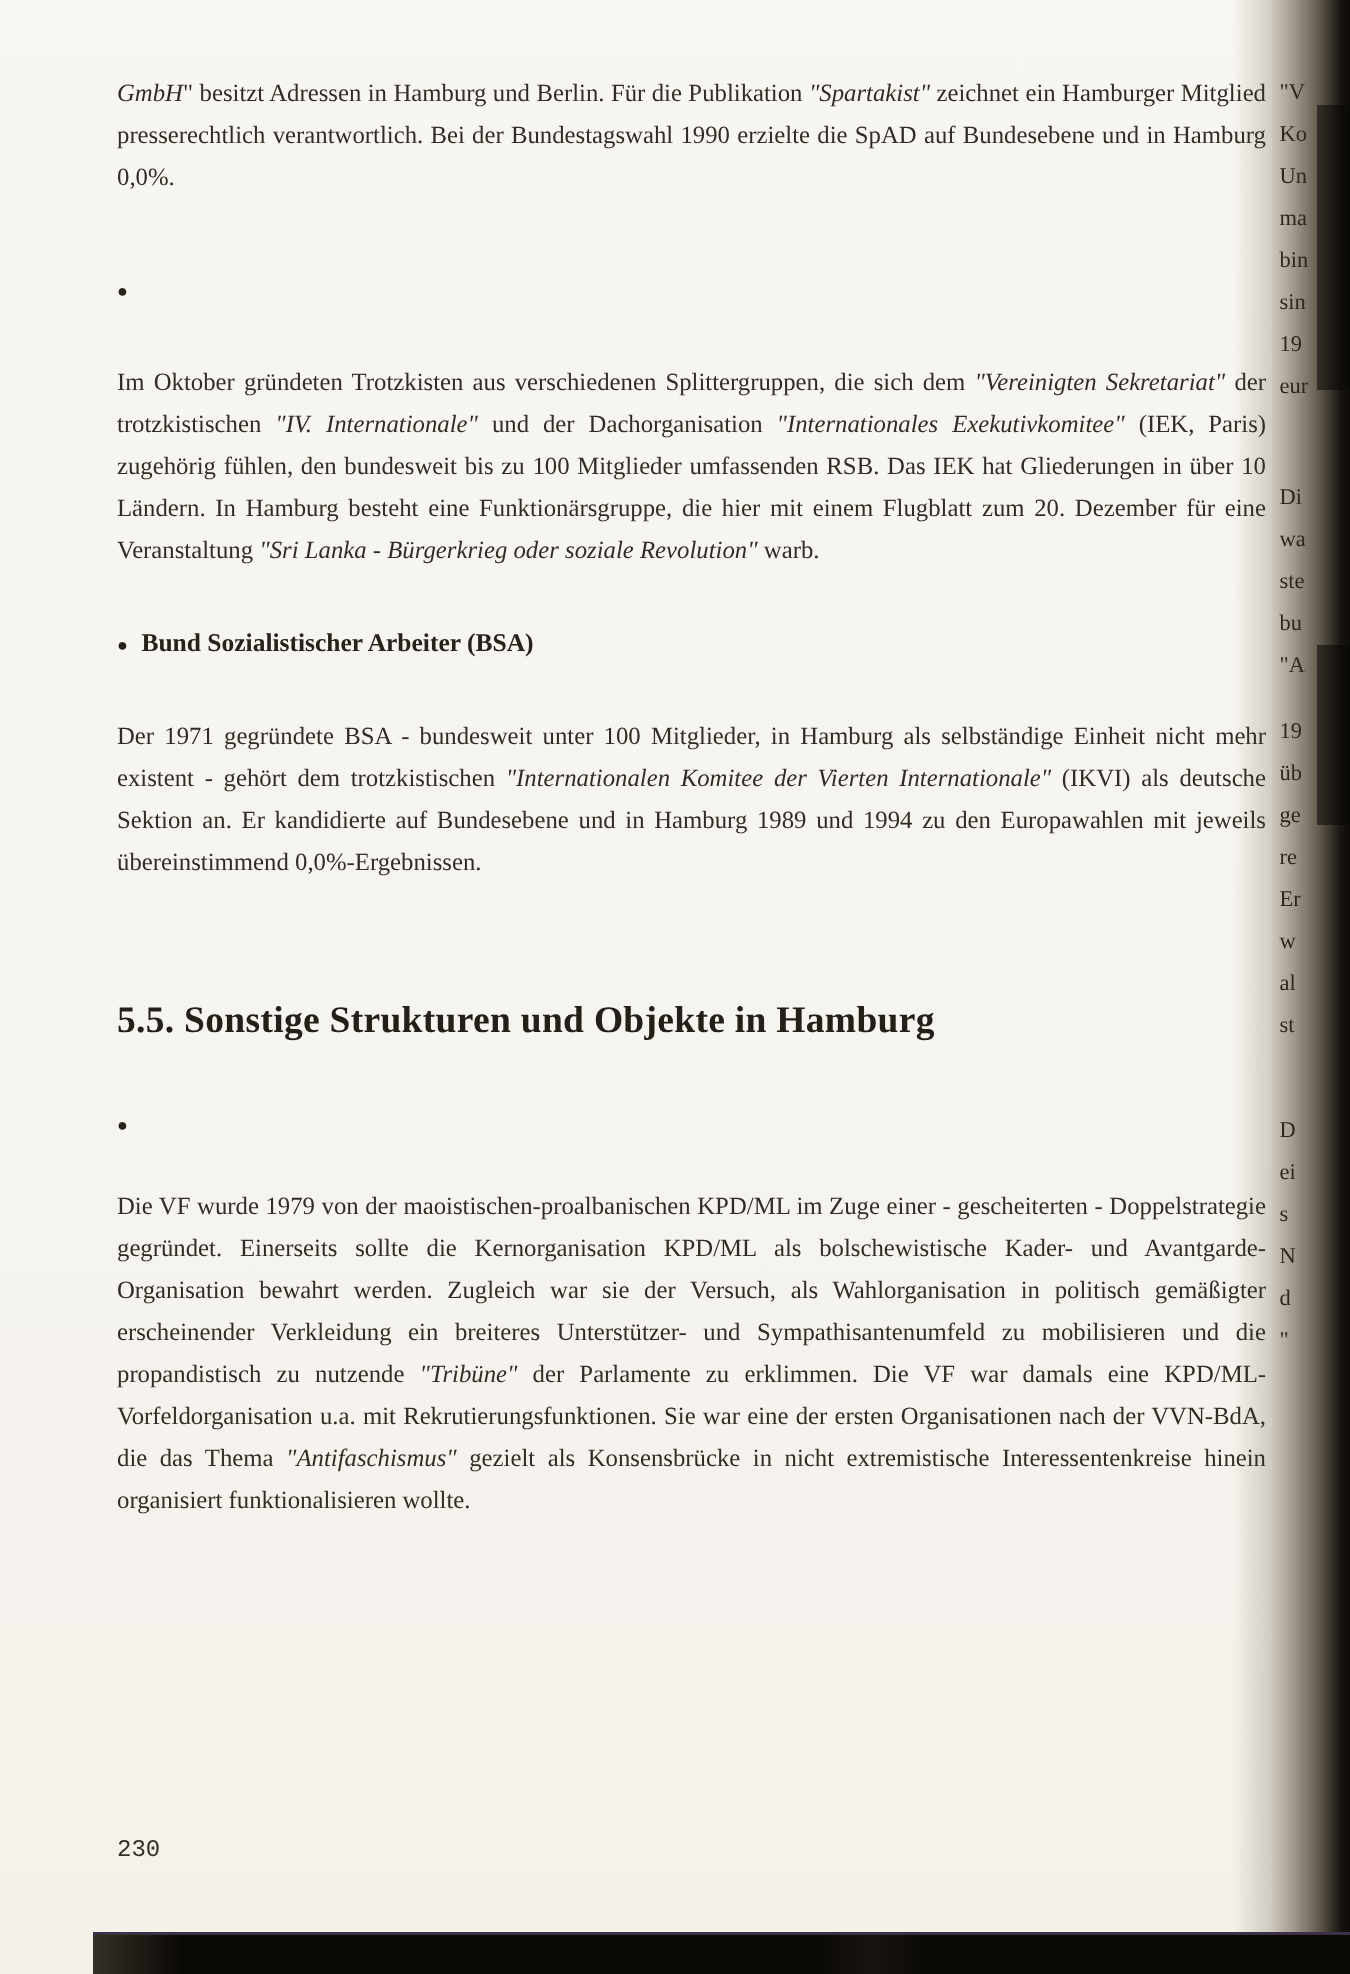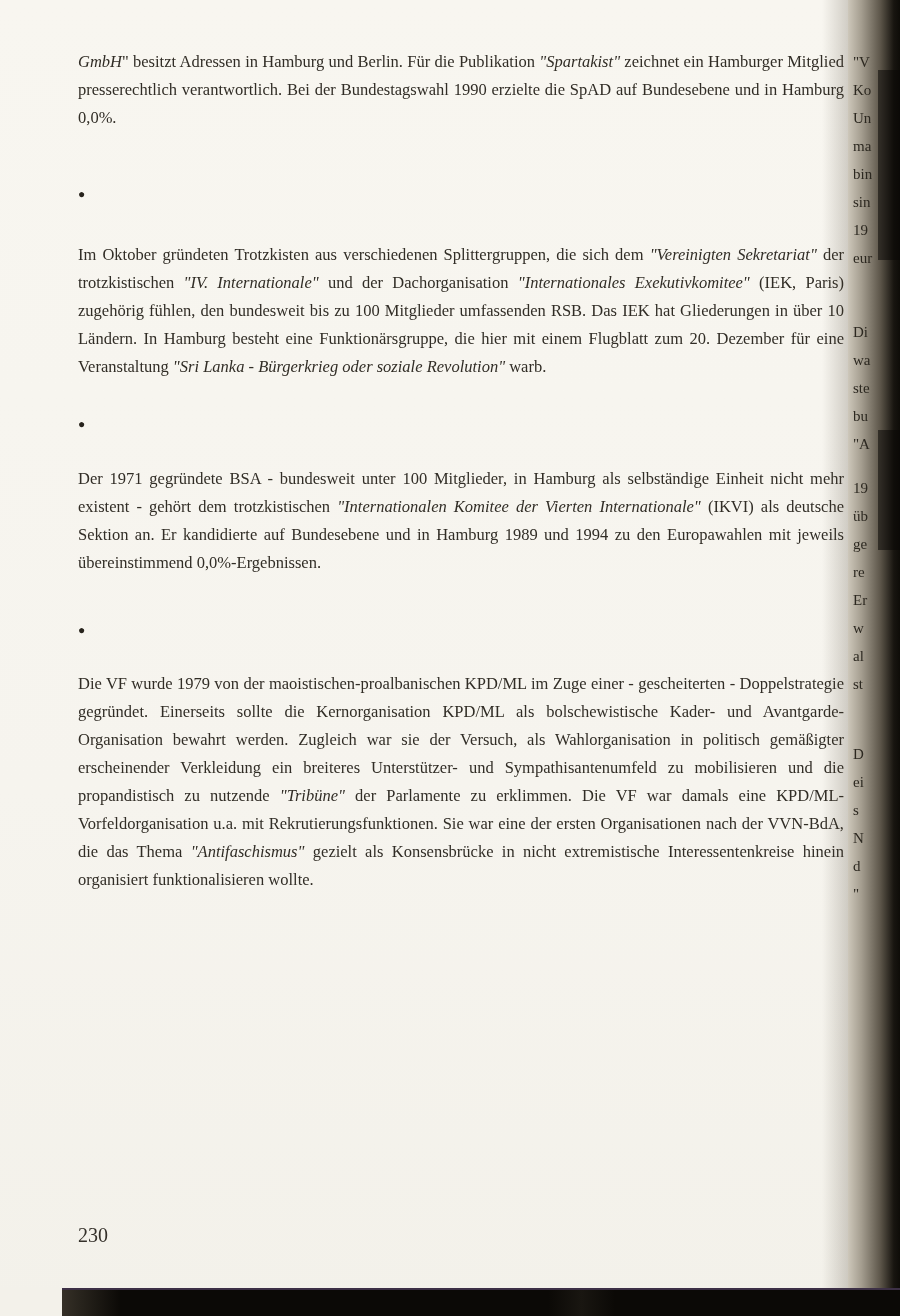--- a/index.html
+++ b/index.html
@@ -29,21 +29,21 @@
   .h-bsa{margin-top:36px;}
   .p-bsa{margin-top:36px !important;}
   .chapter-heading{
     margin:76px 0 0 0;font-size:25px;line-height:32px;
     font-weight:bold;color:#23201a;letter-spacing:.2px;text-align:left;
   }
   .h-vf{margin-top:46px;}
   .p-vf{margin-top:35px !important;}
   .page-number{
     position:absolute;left:78px;top:1224px;
-    font-size:20px;color:#34302a;
+    font-size:16px;color:#34302a;font-family:Liberation Mono, monospace;
   }
   
   .gutter-shadow{
     position:absolute;top:0;bottom:0;right:52px;width:26px;
     background:linear-gradient(90deg,rgba(70,60,45,0) 0%,rgba(70,60,45,.22) 100%);
   }
   .edge-strip{
     position:absolute;top:0;bottom:0;right:0;width:52px;
     background:linear-gradient(90deg,#cdc7ba 0%,#a49d8f 26%,#5d564a 62%,#181510 88%,#0e0c08 100%);
   }
@@ -73,23 +73,25 @@
 
     <p class="para"><span class="it">GmbH</span><span>" besitzt Adressen in Hamburg und Berlin. Für die Publikation </span><span class="it">"Spartakist"</span><span> zeichnet ein Hamburger Mitglied presserechtlich verantwortlich. Bei der Bundestagswahl 1990 erzielte die SpAD auf Bundesebene und in Hamburg 0,0%.</span></p>
 
     <h3 class="bullet-heading h-rsb">
       <span class="bullet">●</span>
     </h3>
     <p class="para p-rsb"><span>Im Oktober gründeten Trotzkisten aus verschiedenen Splittergruppen, die sich dem </span><span class="it">"Vereinigten Sekretariat"</span><span> der trotzkistischen </span><span class="it">"IV. Internationale"</span><span> und der Dachorganisation </span><span class="it">"Internationales Exekutivkomitee"</span><span> (IEK, Paris) zugehörig fühlen, den bundesweit bis zu 100 Mitglieder umfassenden RSB. Das IEK hat Gliederungen in über 10 Ländern. In Hamburg besteht eine Funktionärsgruppe, die hier mit einem Flugblatt zum 20. Dezember für eine Veranstaltung </span><span class="it">"Sri Lanka - Bürgerkrieg oder soziale Revolution"</span><span> warb.</span></p>
 
     <h3 class="bullet-heading h-bsa">
       <span class="bullet">●</span>
+      <span>Bund Sozialistischer Arbeiter (BSA)</span>
     </h3>
     <p class="para p-bsa"><span>Der 1971 gegründete BSA - bundesweit unter 100 Mitglieder, in Hamburg als selbständige Einheit nicht mehr existent - gehört dem trotzkistischen </span><span class="it">"Internationalen Komitee der Vierten Internationale"</span><span> (IKVI) als deutsche Sektion an. Er kandidierte auf Bundesebene und in Hamburg 1989 und 1994 zu den Europawahlen mit jeweils übereinstimmend 0,0%-Ergebnissen.</span></p>
 
+    <h2 class="chapter-heading">5.5. Sonstige Strukturen und Objekte in Hamburg</h2>
 
     <h3 class="bullet-heading h-vf">
       <span class="bullet">●</span>
     </h3>
     <p class="para p-vf"><span>Die VF wurde 1979 von der maoistischen-proalbanischen KPD/ML im Zuge einer - gescheiterten - Doppelstrategie gegründet. Einerseits sollte die Kernorganisation KPD/ML als bolschewistische Kader- und Avantgarde-Organisation bewahrt werden. Zugleich war sie der Versuch, als Wahlorganisation in politisch gemäßigter erscheinender Verkleidung ein breiteres Unterstützer- und Sympathisantenumfeld zu mobilisieren und die propandistisch zu nutzende </span><span class="it">"Tribüne"</span><span> der Parlamente zu erklimmen. Die VF war damals eine KPD/ML-Vorfeldorganisation u.a. mit Rekrutierungsfunktionen. Sie war eine der ersten Organisationen nach der VVN-BdA, die das Thema </span><span class="it">"Antifaschismus"</span><span> gezielt als Konsensbrücke in nicht extremistische Interessentenkreise hinein organisiert funktionalisieren wollte.</span></p>
 
   </div>
 
   <div class="page-number">230</div>
 

